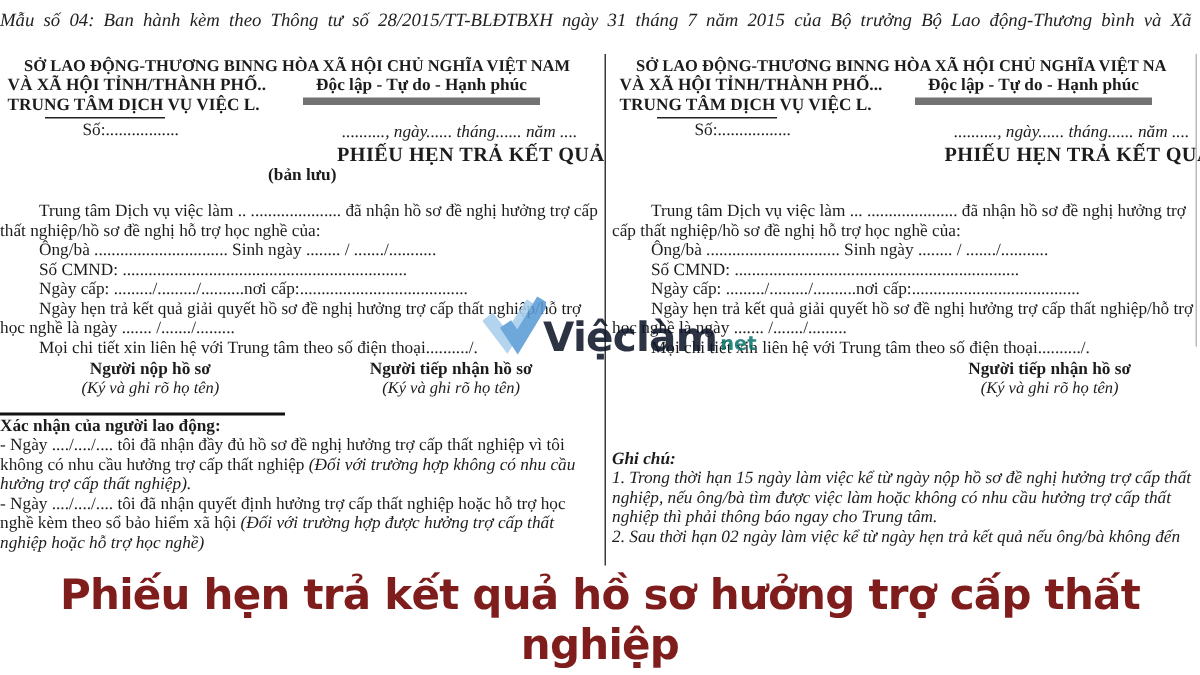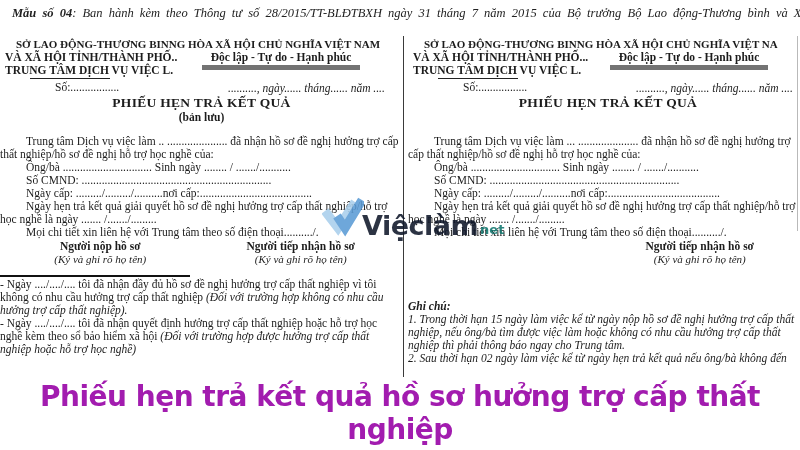--- a/index.html
+++ b/index.html
@@ -7,40 +7,40 @@
     width:800px;height:450px;background:#ffffff;overflow:hidden;position:relative;
     font-family:"Liberation Serif", serif;color:#1c1c1c;
   }
   .page{position:absolute;left:0;top:0;width:800px;height:450px;overflow:hidden;background:#fff;}
 
   
   .top-note{
     position:absolute;top:6px;left:0;width:100%;text-align:center;
     font-style:italic;font-size:12.5px;white-space:nowrap;word-spacing:3px;color:#222;
   }
-  .top-note .lbl{font-weight:bold;padding-left:12px;}
+  .top-note .lbl{font-weight:normal;}
 
   
   .col{
     position:absolute;top:36px;height:341px;overflow:hidden;
     font-size:11.5px;line-height:13px;color:#1c1c1c;
   }
   .col-left{left:0;width:403px;}
   .col-right{left:408px;width:400px;}
 
   .hdr-row1{position:absolute;top:2px;left:16px;font-weight:bold;white-space:nowrap;font-size:11px;}
   .hdr-org2{position:absolute;top:15px;left:5px;font-weight:bold;white-space:nowrap;}
   .hdr-motto{position:absolute;top:15px;left:202px;width:158px;text-align:center;font-weight:bold;
              white-space:nowrap;border-bottom:5px solid #737373;padding-bottom:1px;}
   .hdr-org3{position:absolute;top:28px;left:5px;font-weight:bold;white-space:nowrap;}
   .org-underline{position:absolute;top:42px;left:30px;width:80px;height:1px;background:#222;}
   .hdr-so{position:absolute;top:45px;left:55px;white-space:nowrap;}
   .hdr-date{position:absolute;top:46px;left:228px;font-style:italic;white-space:nowrap;}
 
-  .form-title{position:absolute;top:60px;left:0;width:100%;text-align:center;font-weight:bold;
+  .form-title{position:absolute;top:60px;left:0;width:100%;text-align:right;font-weight:bold;
               font-size:13.5px;letter-spacing:.3px;}
   .form-subtitle{position:absolute;top:75px;left:0;width:100%;text-align:center;font-weight:bold;font-size:11.5px;}
 
   .body-block{position:absolute;top:99px;left:0;right:2px;}
   .body-block p{margin:0;text-indent:26px;font-family:Liberation Serif, serif;}
 
   .sig-row{display:flex;margin-top:1px;}
   .sig-block{width:50%;text-align:center;}
   .sig-row-right{display:flex;justify-content:flex-end;padding-right:52px;margin-top:1px;}
   .sig-title{font-weight:bold;}
@@ -63,21 +63,21 @@
   .wm-logo{width:42px;height:44px;margin-right:-2px;}
   .wm-brand{font-family:"DejaVu Sans", sans-serif;font-weight:bold;font-size:27px;line-height:1;
             color:#0f172a;letter-spacing:-0.5px;margin-bottom:2px;}
   .wm-tld{font-family:"DejaVu Sans", sans-serif;font-weight:bold;font-size:13px;color:#0f766e;
           margin-left:2px;margin-bottom:4px;}
 
   
   .caption{
     position:absolute;top:380px;left:0;width:100%;text-align:center;
     font-family:"DejaVu Sans", sans-serif;font-weight:800;font-size:28px;
-    letter-spacing:-0.5px;color:#a21caf;
+    letter-spacing:-0.5px;color:#7f1d1d;
   }
 </style>
 </head>
 <body>
 
 <div class="page">
 
   <div class="top-note">
     <span class="lbl">Mẫu số 04</span><span>: Ban hành kèm theo Thông tư số 28/2015/TT-BLĐTBXH ngày 31 tháng 7 năm 2015 của Bộ trưởng Bộ Lao động-Thương bình và Xã hội</span>
   </div>
@@ -110,20 +110,21 @@
           <div class="sig-note">(Ký và ghi rõ họ tên)</div>
         </div>
         <div class="sig-block">
           <div class="sig-title">Người tiếp nhận hồ sơ</div>
           <div class="sig-note">(Ký và ghi rõ họ tên)</div>
         </div>
       </div>
 
       <hr class="confirm-hr">
       <div class="bullets">
+        <div class="confirm-heading">Xác nhận của người lao động:</div>
         <p><span>- Ngày ..../..../.... tôi đã nhận đầy đủ hồ sơ đề nghị hưởng trợ cấp thất nghiệp vì tôi không có nhu cầu hưởng trợ cấp thất nghiệp </span><span class="it">(Đối với trường hợp không có nhu cầu hưởng trợ cấp thất nghiệp).</span></p>
         <p><span>- Ngày ..../..../.... tôi đã nhận quyết định hưởng trợ cấp thất nghiệp hoặc hỗ trợ học nghề kèm theo sổ bảo hiểm xã hội </span><span class="it">(Đối với trường hợp được hưởng trợ cấp thất nghiệp hoặc hỗ trợ học nghề)</span></p>
       </div>
     </div>
   </div>
 
   <div class="col col-right">
     <div class="hdr-row1">
       <span>SỞ LAO ĐỘNG-THƯƠNG BIN</span><span>NG HÒA XÃ HỘI CHỦ NGHĨA VIỆT NA</span>
     </div>

